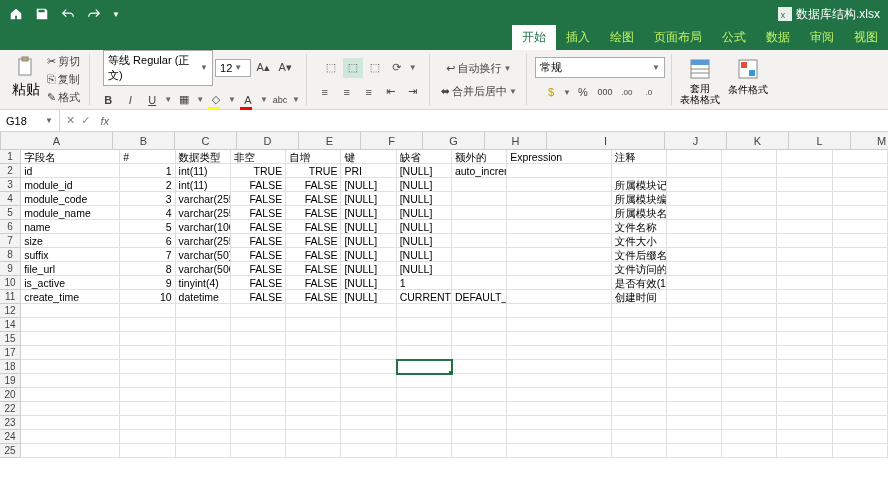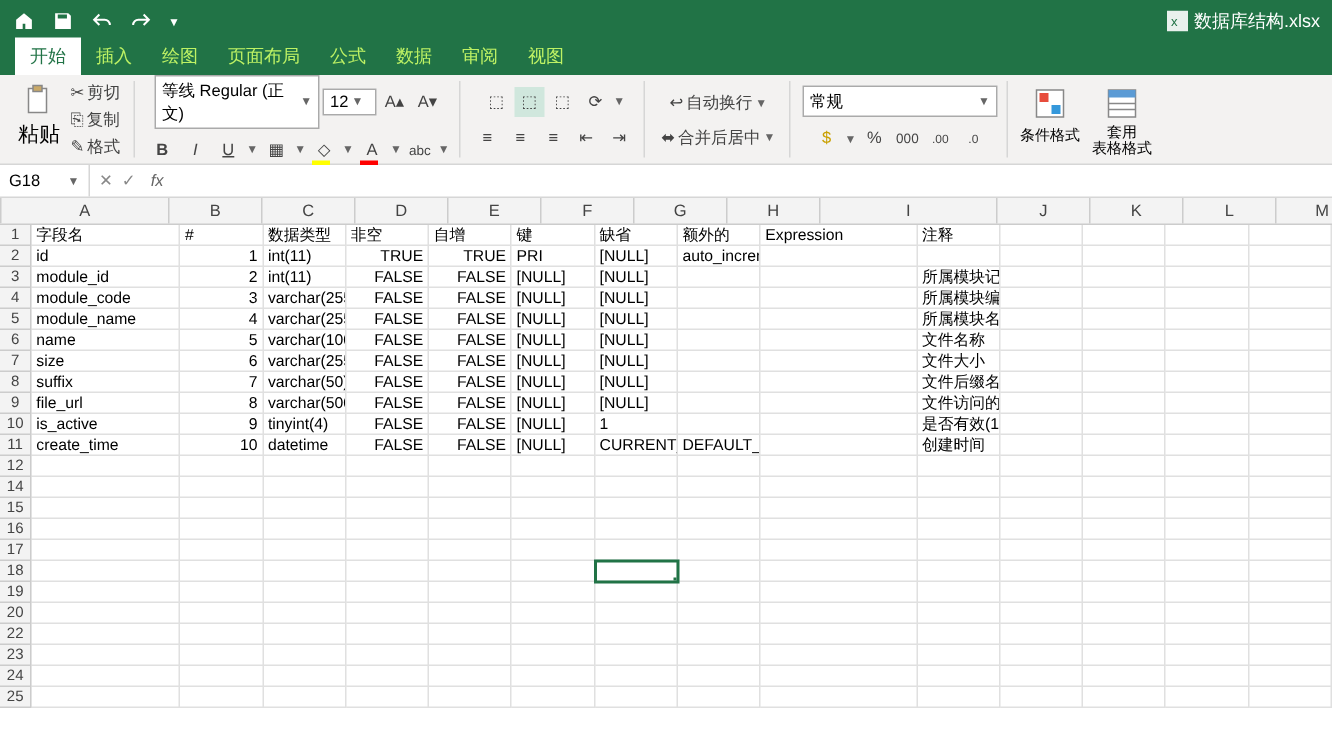--- a/index.html
+++ b/index.html
@@ -6,21 +6,21 @@
 body { width: 888px; height: 500px; overflow: hidden; background: #fff; font-size: 11px; }
 
 
 .titlebar { height: 28px; background: #217346; display: flex; align-items: center; padding: 0 8px; color: #fff; }
 .titlebar .tb-left { display: flex; gap: 10px; align-items: center; }
 .titlebar .tb-icon { width: 16px; height: 16px; display:flex;align-items:center;justify-content:center; }
 .titlebar .tb-spacer { flex: 1; }
 .titlebar .filename { font-size: 12px; display:flex;align-items:center;gap:4px; }
 
 
-.tabsrow { height: 22px; background: #217346; display: flex; align-items: flex-end; padding-left: 10px; }
+.tabsrow { height: 22px; background: #217346; display: flex; align-items: flex-end; padding-left: 10px; justify-content: flex-end; }
 .tabsrow .tab { padding: 4px 10px; color: #bef264; font-size: 12px; cursor: pointer; }
 .tabsrow .tab.active { background: #fff; color: #217346; }
 
 
 .ribbon { height: 60px; background: #f3f2f1; border-bottom: 1px solid #d6d6d6; display: flex; align-items: center; padding: 4px 6px; gap: 2px; }
 .rgroup { display: flex; flex-direction: column; align-items: center; border-right: 1px solid #d6d6d6; padding: 0 6px; height: 100%; justify-content: center; }
 .ricon { width: 20px; height: 20px; display:flex;align-items:center;justify-content:center;color:#444; }
 .rbig { width: 28px; height: 28px; }
 .rbtn { display:flex;align-items:center;gap:2px;padding:1px 3px;font-size:11px;color:#444; }
 .fontbox, .sizebox { border:1px solid #aaa; background:#fff; padding:2px 4px; font-size:11px; display:flex;align-items:center;gap:2px; }
@@ -202,37 +202,37 @@
       <span class="ricon" style="font-size:8px">.00</span>
       <span class="ricon" style="font-size:8px">.0</span>
     </div>
   </div>
   <div class="rgroup" style="border-right:none">
     <div style="display:flex;gap:8px">
       <div style="display:flex;flex-direction:column;align-items:center">
         <span class="ricon rbig">
             <svg width="22" height="22" viewBox="0 0 22 22">
               <rect x="2" y="2" width="18" height="18" fill="#fff" stroke="#888"></rect>
-              <rect x="4" y="4" width="6" height="6" fill="#e74c3c"></rect>
-              <rect x="12" y="12" width="6" height="6" fill="#3498db"></rect>
-            </svg>
-          </span>
-        <span style="font-size:10px">条件格式</span>
-      </div>
-      <div style="display:flex;flex-direction:column;align-items:center">
-        <span class="ricon rbig">
-            <svg width="22" height="22" viewBox="0 0 22 22">
-              <rect x="2" y="2" width="18" height="18" fill="#fff" stroke="#888"></rect>
               <rect x="2" y="2" width="18" height="5" fill="#5b9bd5"></rect>
               <line x1="2" y1="11" x2="20" y2="11" stroke="#888"></line>
               <line x1="2" y1="15" x2="20" y2="15" stroke="#888"></line>
             </svg>
           </span>
         <span style="font-size:10px;white-space:pre;text-align:center;line-height:1.1">套用
 表格格式</span>
+      </div>
+      <div style="display:flex;flex-direction:column;align-items:center">
+        <span class="ricon rbig">
+            <svg width="22" height="22" viewBox="0 0 22 22">
+              <rect x="2" y="2" width="18" height="18" fill="#fff" stroke="#888"></rect>
+              <rect x="4" y="4" width="6" height="6" fill="#e74c3c"></rect>
+              <rect x="12" y="12" width="6" height="6" fill="#3498db"></rect>
+            </svg>
+          </span>
+        <span style="font-size:10px">条件格式</span>
       </div>
     </div>
   </div>
 </div>
 
 <div class="fbar">
   <div class="namebox">
       <span>G18</span>
       <span class="dd" style="margin-left:auto">▼</span>
     </div>
@@ -496,37 +496,20 @@
         <div class="cell cG"></div>
         <div class="cell cH"></div>
         <div class="cell cI"></div>
         <div class="cell cJ"></div>
         <div class="cell cK"></div>
         <div class="cell cL"></div>
         <div class="cell cM"></div>
         <div class="cell cN"></div>
       </div>
       <div class="row">
-        <div class="rh">16</div>
-        <div class="cell cA"></div>
-        <div class="cell cB"></div>
-        <div class="cell cC"></div>
-        <div class="cell cD"></div>
-        <div class="cell cE"></div>
-        <div class="cell cF"></div>
-        <div class="cell cG"></div>
-        <div class="cell cH"></div>
-        <div class="cell cI"></div>
-        <div class="cell cJ"></div>
-        <div class="cell cK"></div>
-        <div class="cell cL"></div>
-        <div class="cell cM"></div>
-        <div class="cell cN"></div>
-      </div>
-      <div class="row">
         <div class="rh">17</div>
         <div class="cell cA"></div>
         <div class="cell cB"></div>
         <div class="cell cC"></div>
         <div class="cell cD"></div>
         <div class="cell cE"></div>
         <div class="cell cF"></div>
         <div class="cell cG"></div>
         <div class="cell cH"></div>
         <div class="cell cI"></div>

